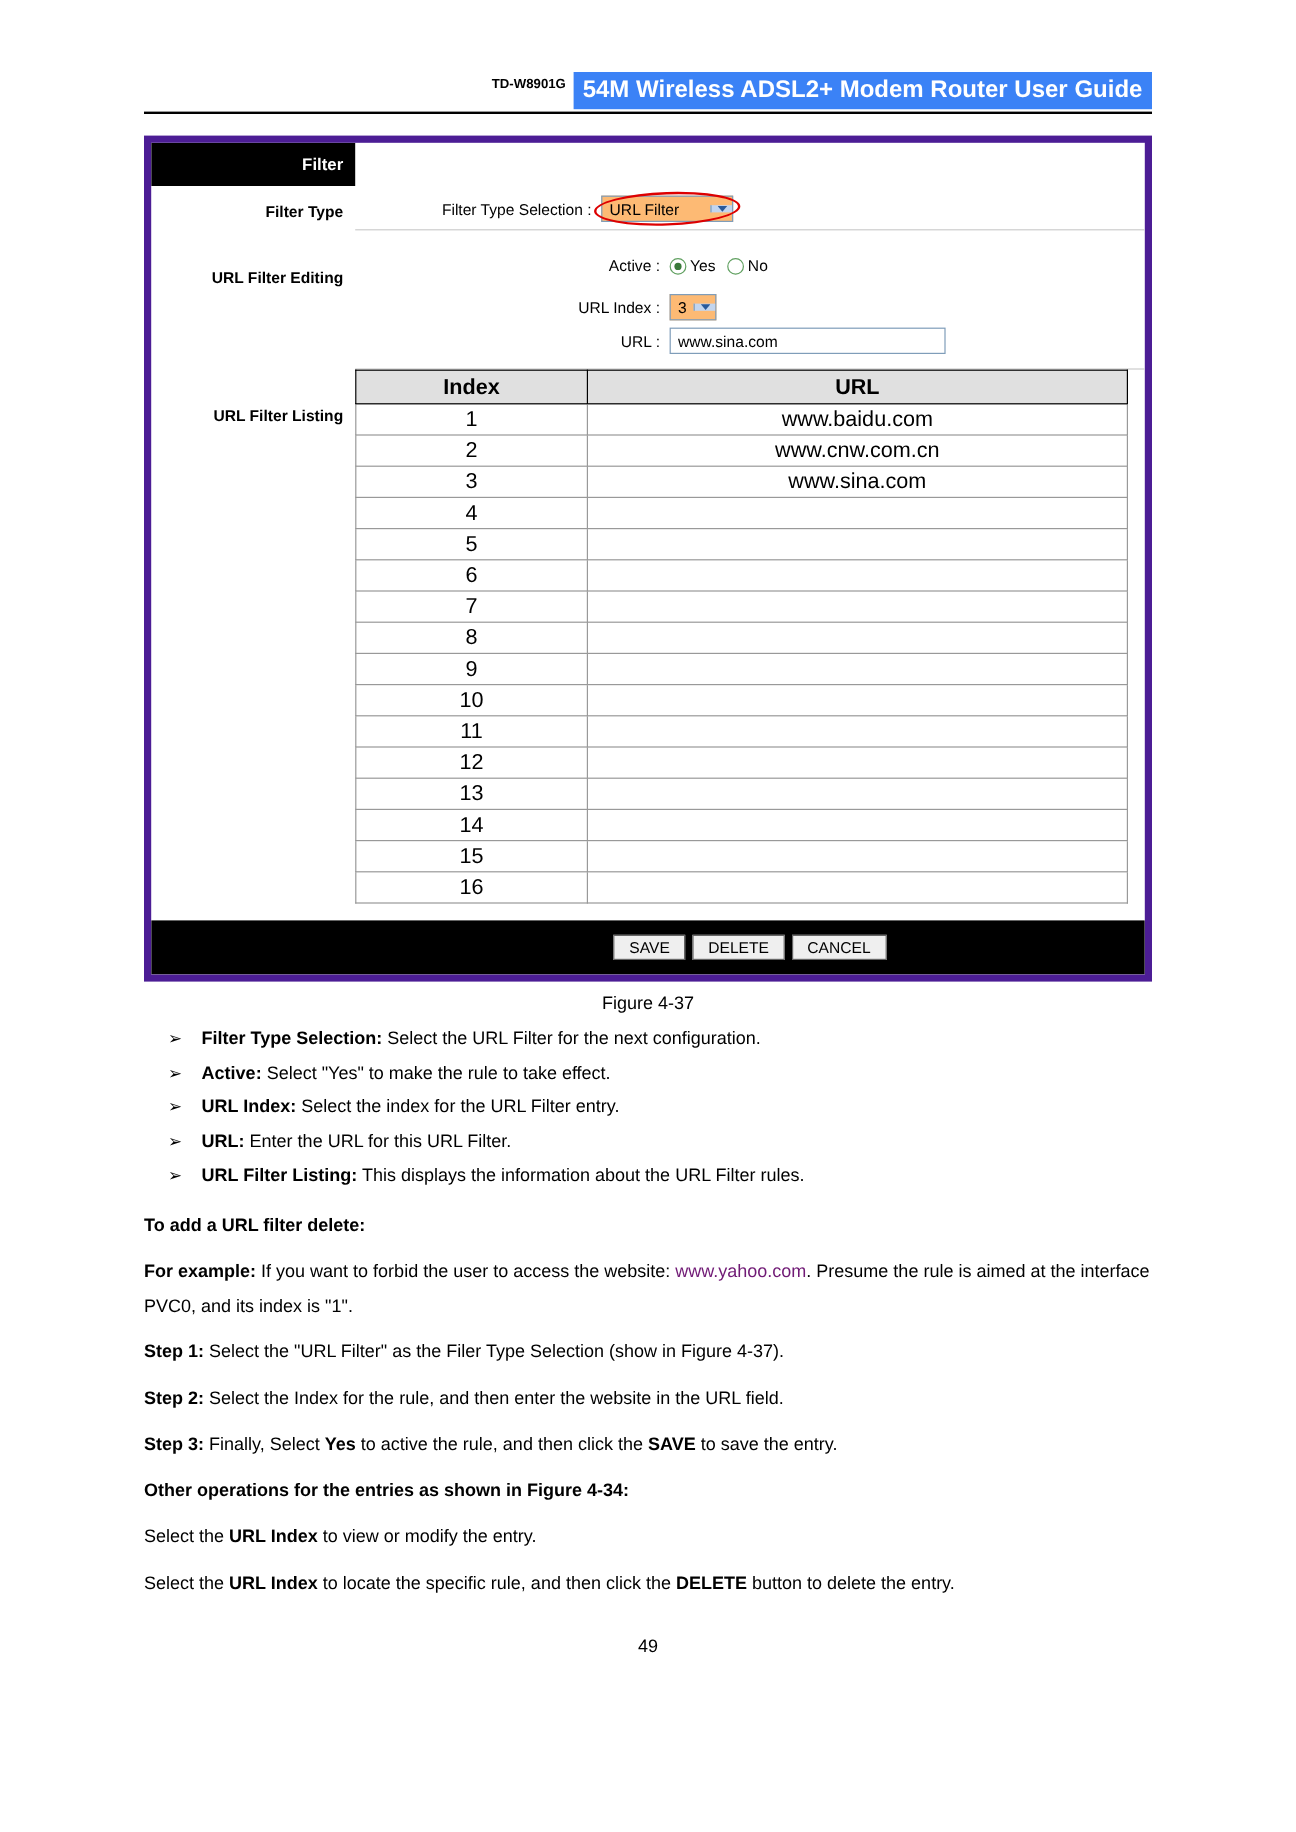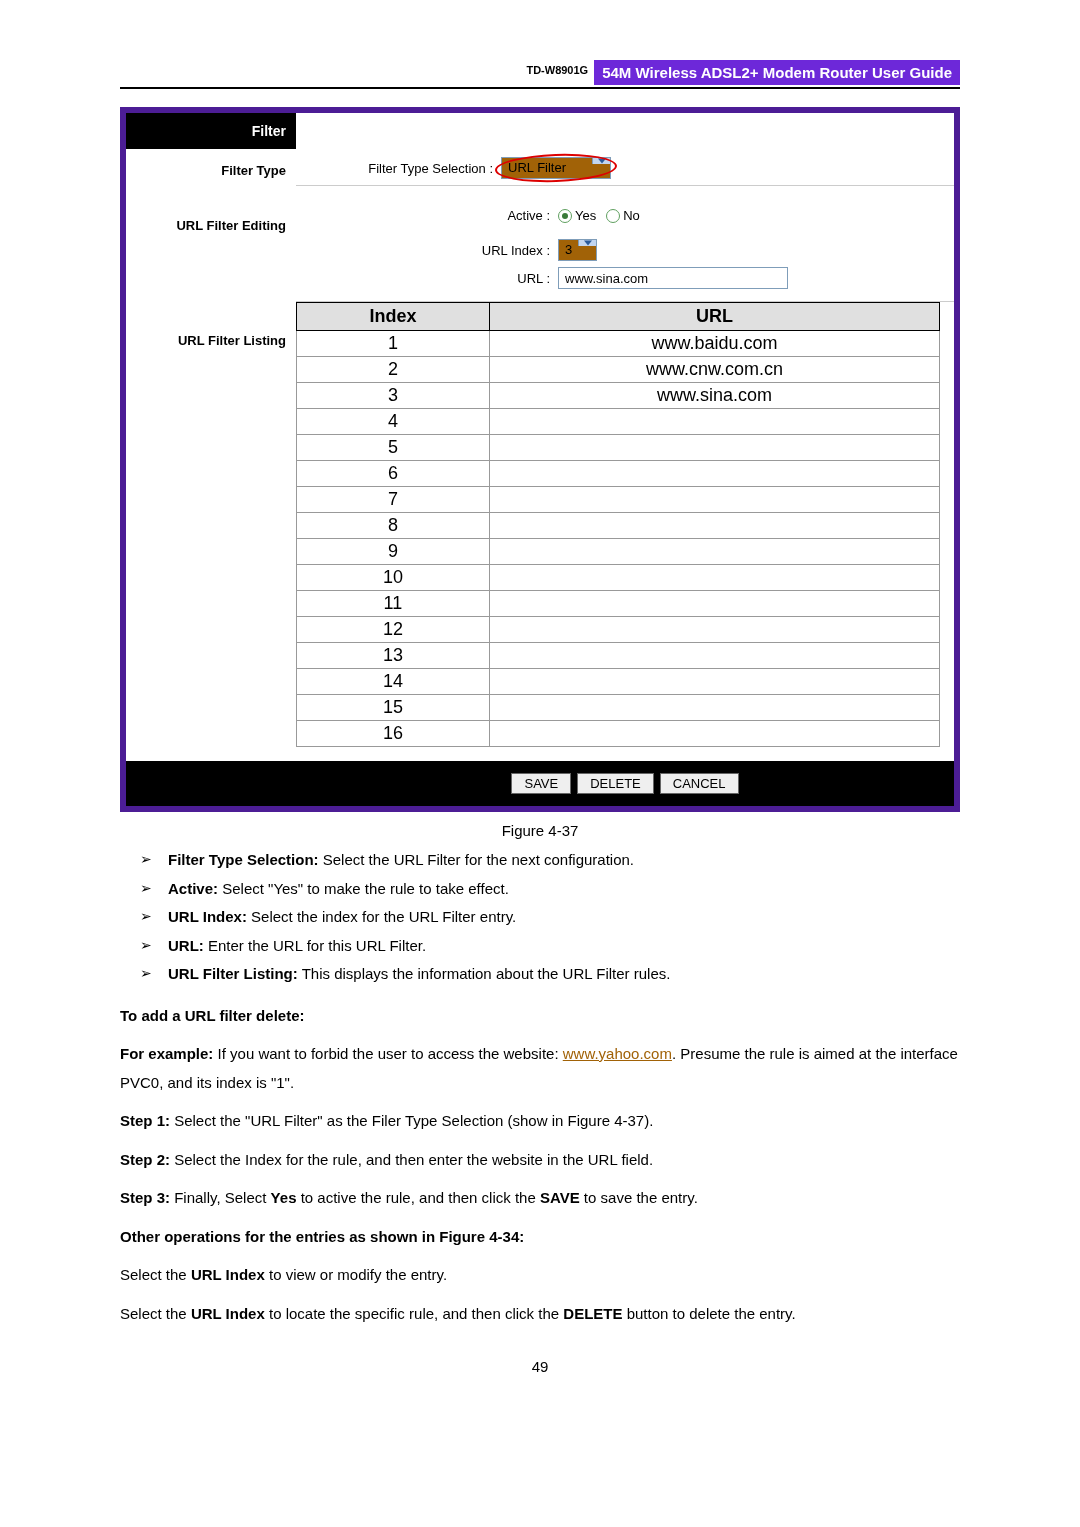--- a/index.html
+++ b/index.html
@@ -1,51 +1,51 @@
 <!DOCTYPE html>
 <html><head>
 <meta charset="utf-8">
 <style>
   * { box-sizing: border-box; margin: 0; padding: 0; }
   body { font-family: Arial, Helvetica, sans-serif; font-size: 15px; background: #fff; width: 1080px; margin: 0 auto; color: #000; }
   .page { padding: 60px 120px 40px 120px; }
   .header-line { display: flex; align-items: stretch; margin-bottom: 2px; justify-content: flex-end; }
   .header-model { background: #fff; color: #000; font-weight: bold; padding: 4px 6px; font-size: 11px; }
-  .header-title { background: #6d28d9; color: #fff; font-weight: bold; padding: 4px 8px; font-size: 15px; flex-grow: 0; }
+  .header-title { background: #3b82f6; color: #fff; font-weight: bold; padding: 4px 8px; font-size: 20px; flex-grow: 0; }
   .header-rule { border: none; border-top: 2.5px solid #000; margin-bottom: 18px; }
   .panel { border: 6px solid #4c1d95; display: flex; margin-bottom: 10px; background: #fff; }
   .leftcol { width: 170px; font-weight: bold; color: #000; }
   .leftcol .blackbox { background: #000; color: #fff; padding: 10px 10px; text-align: right; font-size: 14px; }
   .leftcol .label { padding: 14px 10px 4px 0; text-align: right; font-size: 13px; }
   .rightcol { flex: 1; padding: 0 0 0 0; }
   .section { border-top: 1px solid #ccc; }
   .field-line { display: flex; align-items: center; margin: 6px 0; font-size: 13px; }
   .field-label { width: 210px; text-align: right; padding-right: 8px; }
-  .dropdown { border: 1px solid #7f9db9; display: inline-flex; align-items: flex-start; height: 22px; background: #a16207; }
+  .dropdown { border: 1px solid #7f9db9; display: inline-flex; align-items: center; height: 22px; background: #fdba74; }
   .dropdown .dd-text { padding: 2px 6px; min-width: 90px; display: flex; align-items: center; }
   .dropdown .dd-btn { width: 18px; background: #c2d5ef; display: flex; align-items: center; justify-content: center; color: #4a6; border-left: 1px solid #7f9db9; }
   .dropdown .dd-btn svg { width: 8px; height: 6px; }
   .circled { position: relative; display: inline-block; }
   .circled::after { content: ""; position: absolute; left: -6px; right: -6px; top: -3px; bottom: -3px; border: 2px solid #d00; border-radius: 50%; transform: rotate(-2deg); pointer-events: none; }
   .radio { display: inline-flex; align-items: center; justify-content: center; width: 14px; height: 14px; border: 1px solid #60a060; border-radius: 50%; margin-right: 3px; vertical-align: middle; }
   .radio.selected::after { content: ""; width: 6px; height: 6px; background: #3a7a3a; border-radius: 50%; display: block; }
   .textinput { border: 1px solid #7f9db9; height: 22px; padding: 2px 6px; font-size: 13px; width: 230px; display: inline-flex; align-items: center; }
   table.listing { border-collapse: collapse; width: 100%; font-size: 18px; border-radius: 19px; }
   table.listing th { background: #e0e0e0; border: 1px solid #000; padding: 3px 6px; font-weight: bold; text-align: center; }
   table.listing td { border: 1px solid #999; padding: 2px 6px; text-align: center; }
   table.listing td.url { text-align: center; }
   .buttons-row-inner { display: flex; justify-content: center; gap: 6px; padding-left: 170px;}
   .btn { border: 1px solid #666; background: #efefef; padding: 2px 12px; font-size: 13px; font-family: inherit; }
   .caption { text-align: center; font-size: 15px; margin: 10px 0 10px 0; }
   .bullets { list-style: none; padding: 0 0 0 20px; margin-bottom: 16px; }
   .bullets li { position: relative; padding-left: 28px; margin: 6px 0; line-height: 1.5; }
   .bullets li::before { content: "➢"; position: absolute; left: 0; top: 0; font-size: 14px;}
   .para { margin: 10px 0; line-height: 1.9; }
   .b { font-weight: bold; }
-  .link { color: #a16207; text-decoration: underline; }
+  .link { color: #701a75; }
   .pagenum { text-align: center; margin-top: 30px; font-size: 15px; }
   .panel-wrapper { overflow: hidden; }
 </style>
 </head>
 <body>
 
 <div class="page">
   <div class="header-line">
     <span class="header-model">TD-W8901G</span>
     <span class="header-title">54M Wireless ADSL2+ Modem Router User Guide</span>

